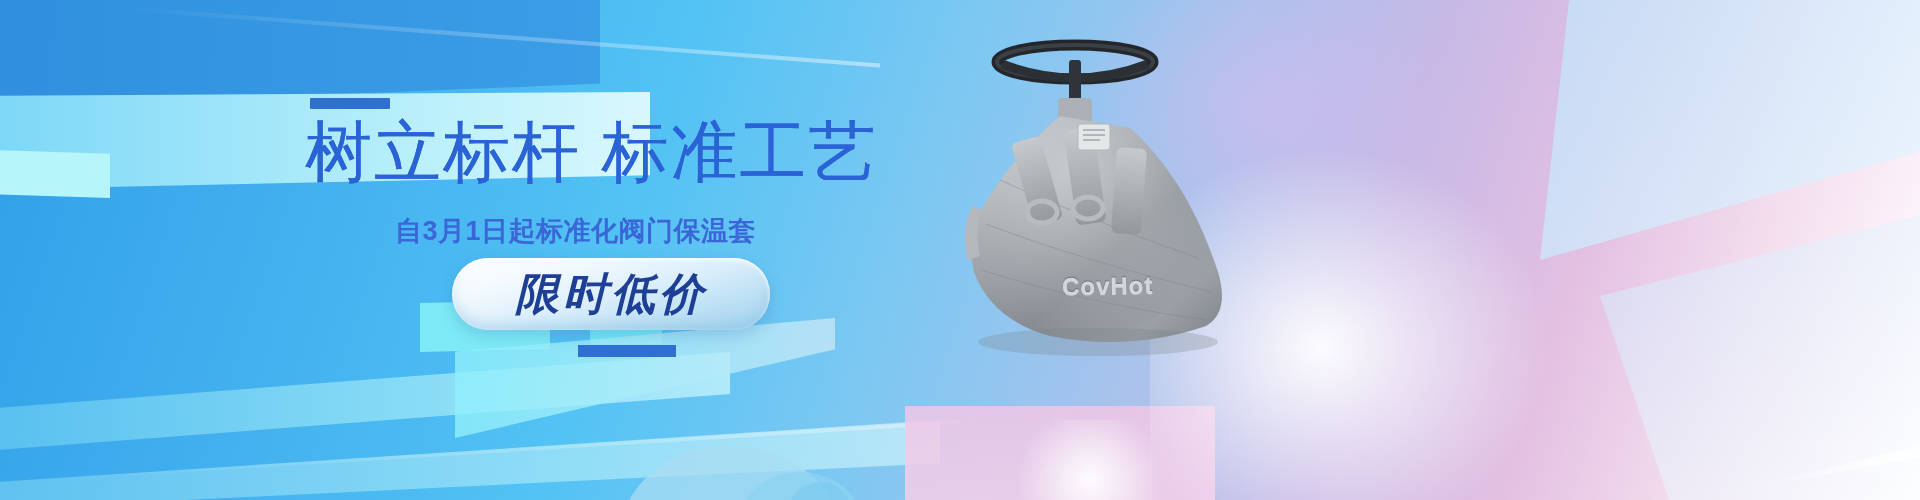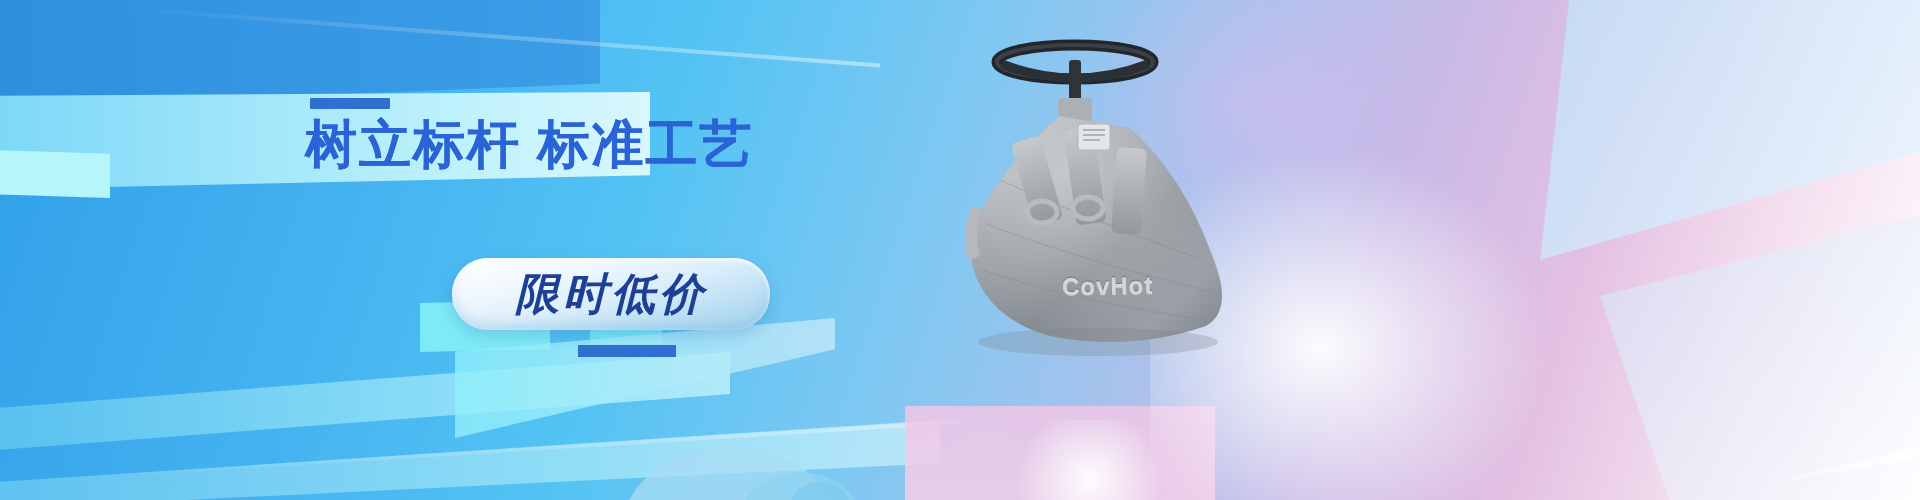--- a/index.html
+++ b/index.html
@@ -46,21 +46,21 @@
   .bubble{position:absolute;border-radius:50%;background:#a9dcf3;opacity:.75;}
   .b1{left:620px;top:446px;width:220px;height:180px;}
   .b2{left:740px;top:472px;width:120px;height:96px;background:#8ed3f2;}
   .b3{left:790px;top:482px;width:60px;height:52px;background:#7ecbef;}
   .glowball{position:absolute;left:1000px;top:420px;width:180px;height:120px;background:radial-gradient(circle at 50% 50%,rgba(255,255,255,.95),rgba(255,255,255,0) 68%);}
   
   .content{position:absolute;left:0;top:0;width:1000px;height:500px;}
   .tick{position:absolute;left:310px;top:98px;width:80px;height:11px;background:#2f6fd0;border-radius:1px;}
   .headline{
     position:absolute;left:305px;top:118px;width:640px;
-    font-size:52px;font-weight:bold;letter-spacing:2px;line-height:1;
+    font-size:67px;font-weight:normal;letter-spacing:2px;line-height:1;
     color:#2a63d6;white-space:nowrap;
     background:linear-gradient(90deg,#2f6ad8 0%,#2f6ad8 58%,#3464cf 100%);
     -webkit-background-clip:text;background-clip:text;
   }
   .subtitle{
     position:absolute;left:395px;top:213px;width:620px;
     font-size:27px;font-weight:bold;letter-spacing:.5px;color:#3a66d8;white-space:nowrap;
   }
   .pill{
     position:absolute;left:452px;top:258px;width:318px;height:72px;border-radius:36px;
@@ -105,20 +105,21 @@
     <div class="bubble b2"></div>
     <div class="bubble b3"></div>
     <div class="glowball"></div>
   </div>
 
   <div class="content">
     <div class="tick"></div>
 
     <div class="headline">树立标杆 标准工艺</div>
 
+    <div class="subtitle">自3月1日起标准化阀门保温套</div>
 
     <div class="pill">
       <span class="pill-label">限时低价</span>
     </div>
 
     <div class="underbar"></div>
   </div>
 
   <div class="product">
     <svg width="340" height="360" viewBox="0 0 340 360">

